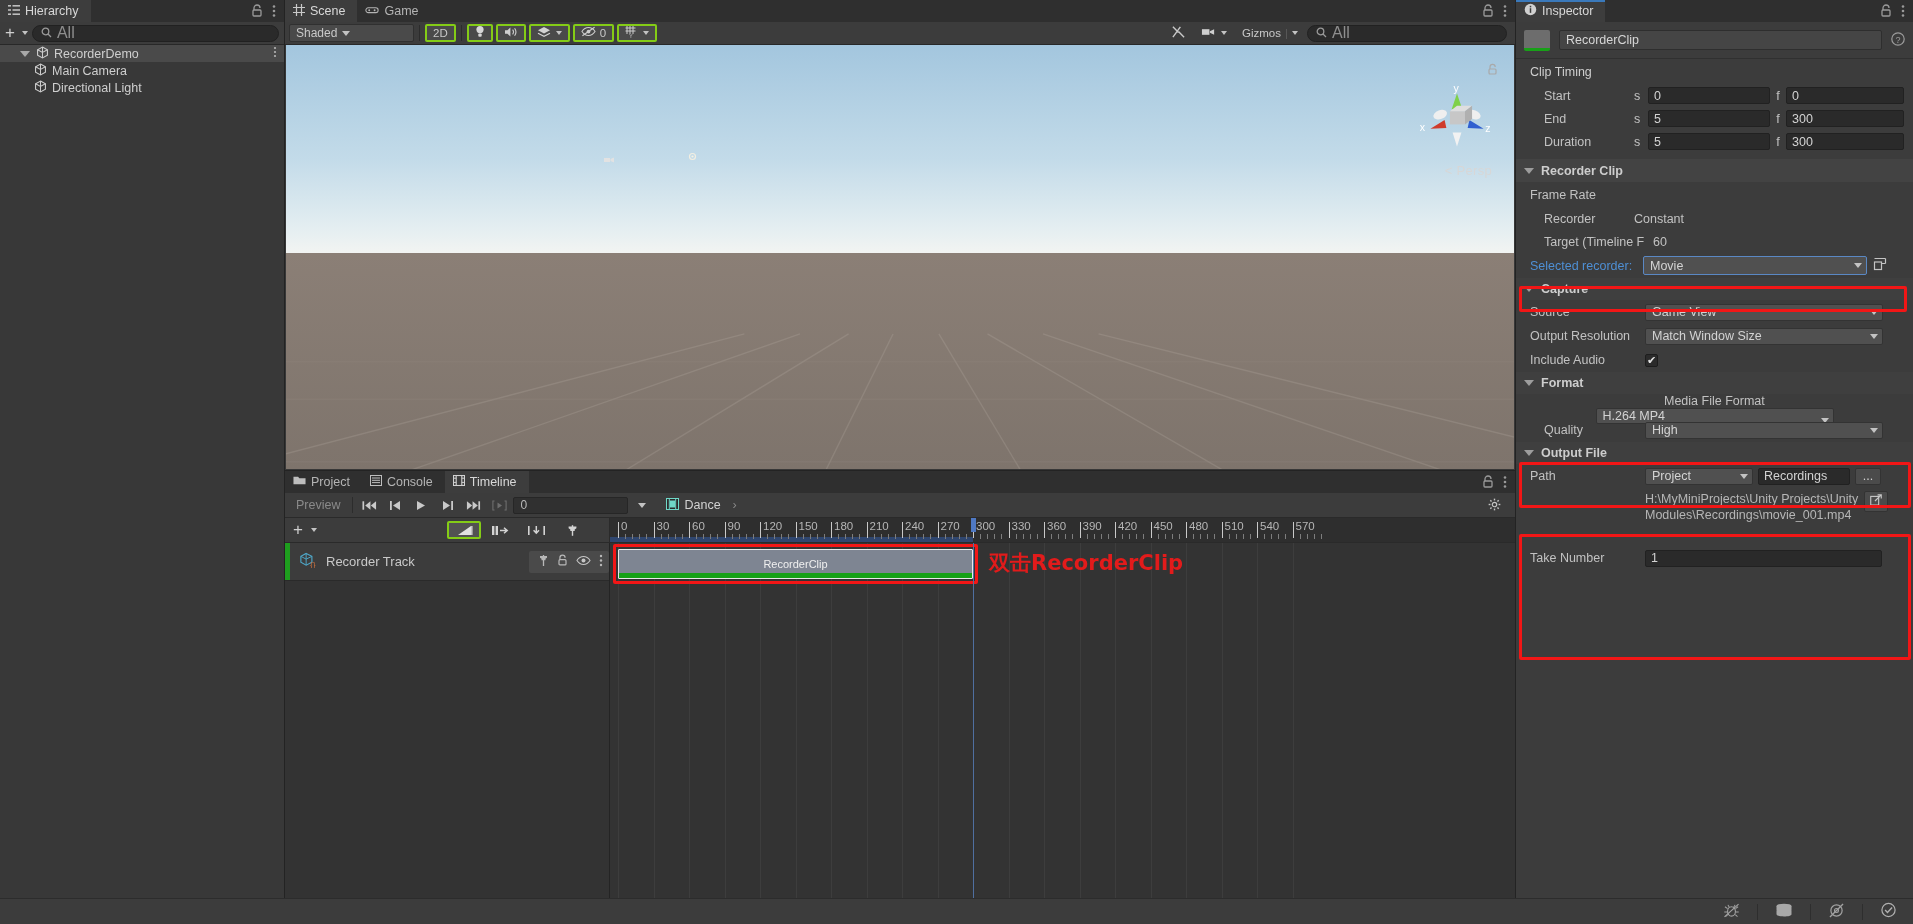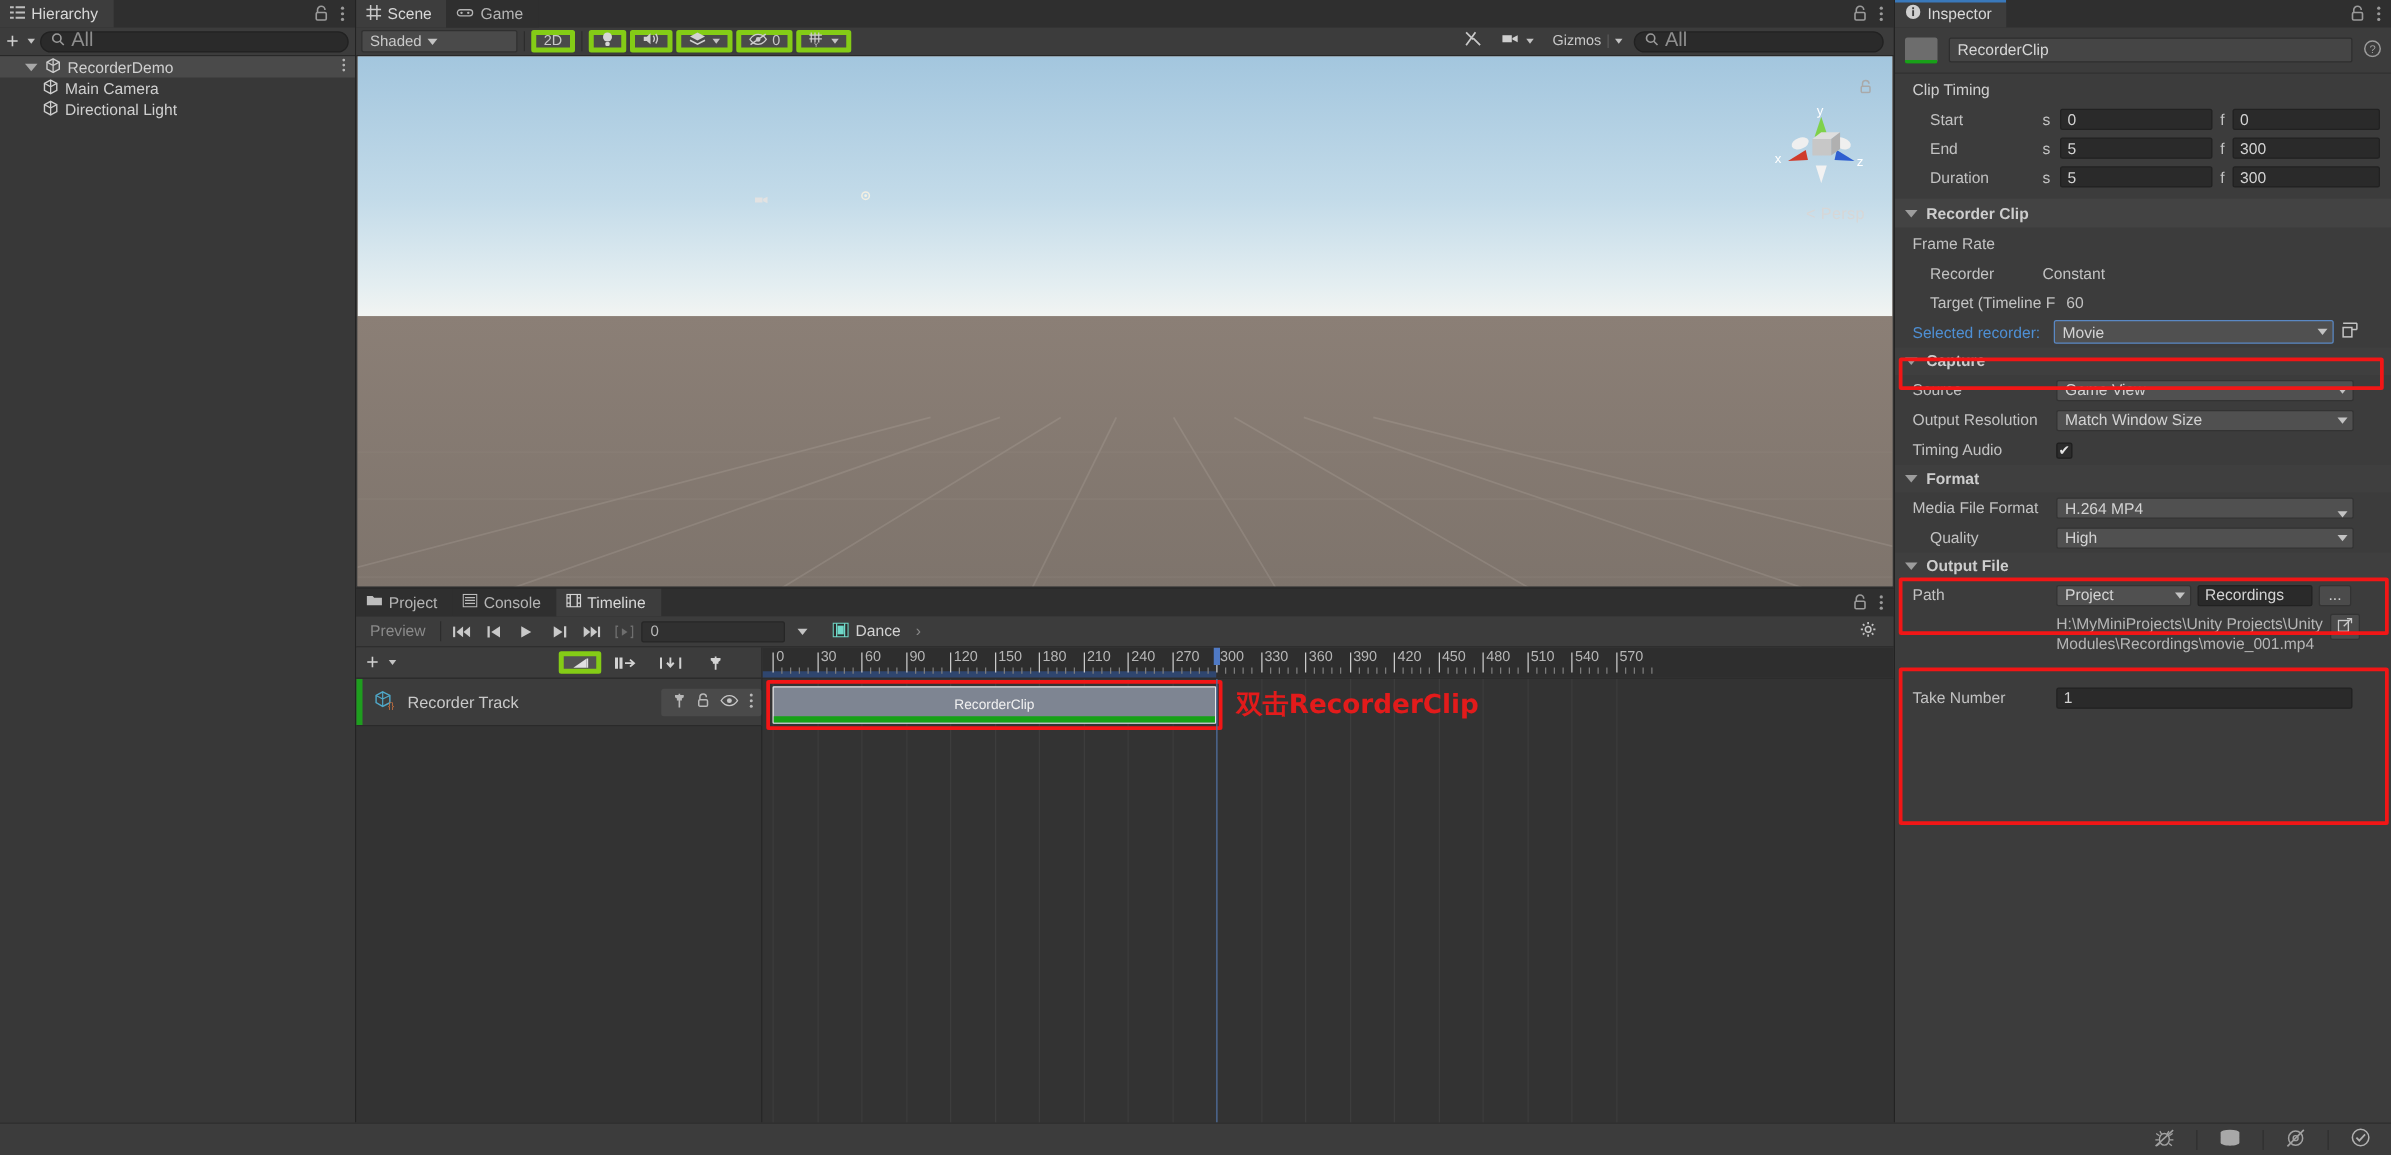--- a/index.html
+++ b/index.html
@@ -15,21 +15,21 @@
   .root{ position:absolute; inset:0; display:flex; }
 
   
   .tabbar{ height:22px; background:#2f2f2f; display:flex; align-items:flex-end; position:relative;}
   .tab{ height:22px; padding:0 12px 0 8px; display:flex; align-items:center; gap:5px;
         background:#2f2f2f; color:#b4b4b4; font-size:12.5px; }
   .tab.active{ background:#3d3d3d; color:#d8d8d8; }
   .tab.active.blue{ box-shadow: inset 0 2px 0 0 #3a79bb; }
   .tabbar-right{ margin-left:auto; display:flex; align-items:center; gap:9px; padding:0 8px 2px 0; color:#9a9a9a;}
   .ic{ display:inline-block; line-height:1; }
-  .tbtn{ height:18px; min-width:20px; padding:0 6px; background:#4a4a4a; border:4px solid #84cc16;
+  .tbtn{ height:18px; min-width:20px; padding:0 6px; background:#4a4a4a; border:2px solid #84cc16;
          border-radius:2px; display:flex; align-items:center; justify-content:center; color:#c8c8c8;
          font-size:11.5px; }
   .dd{ background:#4a4a4a; border:1px solid #303030; border-radius:2px; height:18px;
        display:flex; align-items:center; padding:0 4px 0 6px; color:#c9c9c9; font-size:12px; }
   .caret{ width:0;height:0;border-left:4px solid transparent;border-right:4px solid transparent;
           border-top:5px solid #c3c3c3; margin-left:5px; }
   .caret.sm{ border-left-width:3.5px;border-right-width:3.5px;border-top-width:4.5px; }
 
   
   .hierarchy{ width:285px; background:#383838; display:flex; flex-direction:column;
@@ -900,31 +900,31 @@
         </div>
       </div>
       <div class="row" style="height:24px;">
         <span class="lbl" style="width:129px;">Output Resolution</span>
         <div class="popup" style="width:238px;">
           <span>Match Window Size</span>
           <span class="caret"></span>
         </div>
       </div>
       <div class="row" style="height:24px;">
-        <span class="lbl" style="width:129px;">Timing Audio</span>
+        <span class="lbl" style="width:129px;">Include Audio</span>
         <div class="chk">
           <span>✔</span>
         </div>
       </div>
 
       <div class="secthead" style="background:#3f3f3f;height:22px;">
         <span class="foldarrow"></span>
         <span>Format</span>
       </div>
-      <div class="row" style="height:24px;">
+      <div class="row" style="height:24px;flex-direction:column;">
         <span class="lbl" style="width:129px;">Media File Format</span>
         <div class="popup" style="width:238px;align-items:flex-end;">
           <span>H.264 MP4</span>
           <span class="caret"></span>
         </div>
       </div>
       <div class="row" style="height:24px;">
         <span class="lbl ind" style="width:129px;">Quality</span>
         <div class="popup" style="width:238px;">
           <span>High</span>

